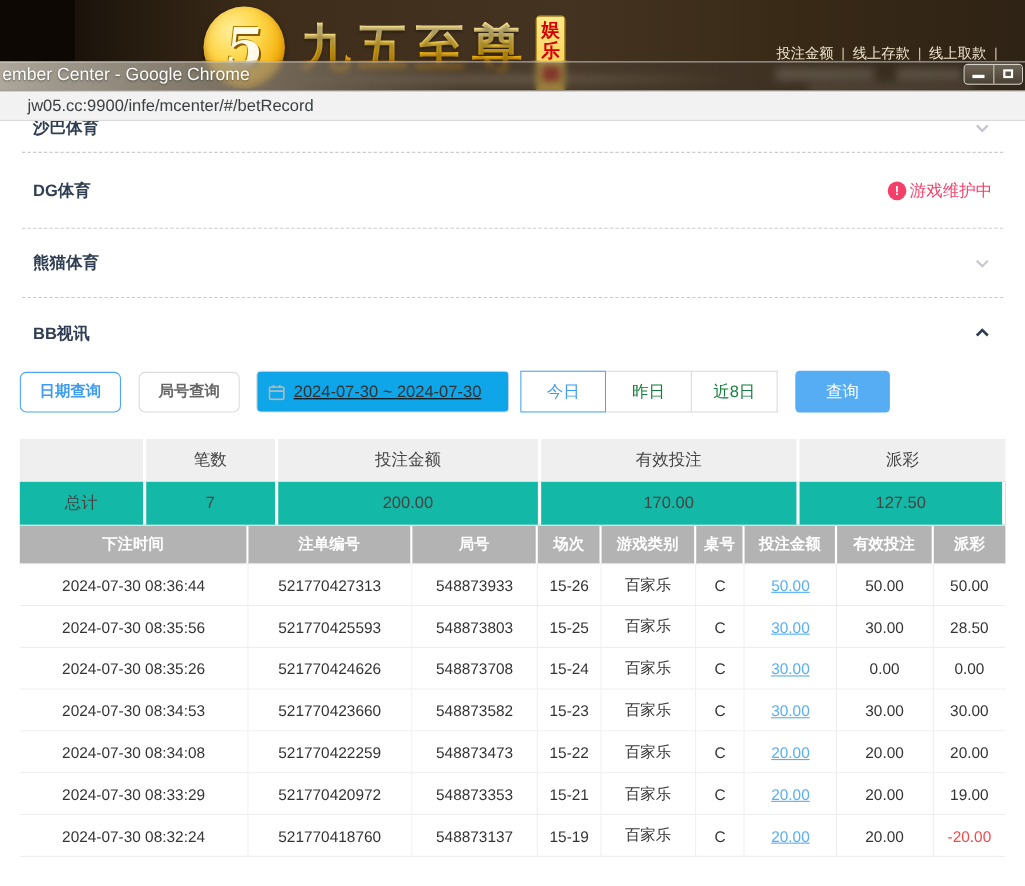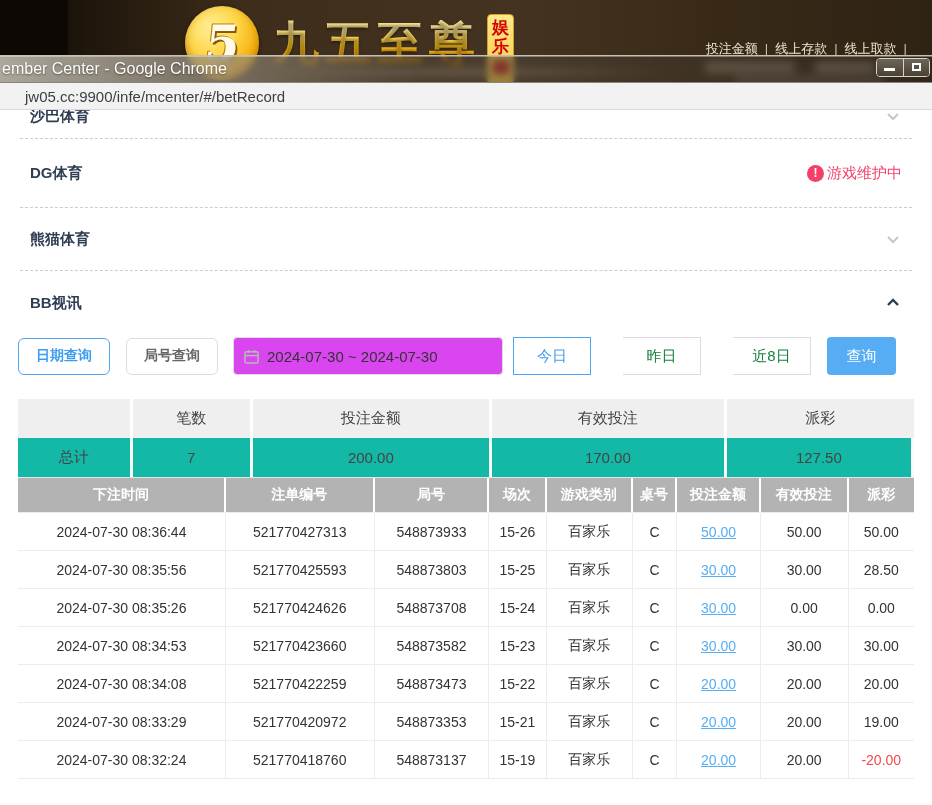--- a/index.html
+++ b/index.html
@@ -69,29 +69,29 @@
   .maint { display:flex; align-items:center; color:#f43f68; font-size:15px; }
   .maint-icon { width:17px; height:17px; border-radius:50%; background:#f43f68; color:#fff;
     font-size:12px; font-weight:bold; display:flex; align-items:center; justify-content:center; margin-right:3px; }
 
   
   .filter-row { display:flex; align-items:center; height:38px; margin-top:2px; }
   .pill { height:37px; border-radius:6px; border:1px solid #dcdcdc; background:#fff; color:#666;
     font-size:14px; font-weight:bold; padding:0 17px; display:flex; align-items:center; cursor:pointer; }
   .pill.active { border-color:#4ea6f3; color:#3d9cf0; }
   .pill + .pill { margin-left:16px; }
-  .date-input { height:38px; width:270px; margin-left:15px; border:1px solid #dcdcdc; border-radius:4px;
-    background:#d946ef; display:flex; align-items:center; padding:0 10px; cursor:pointer; }
+  .date-input { height:38px; width:230px; margin-left:15px; border:1px solid #dcdcdc; border-radius:4px;
+    background:#0ea5e9; display:flex; align-items:center; padding:0 10px; cursor:pointer;text-decoration:underline; }
   .date-text { font-size:15px; color:#333; margin-left:8px; white-space:nowrap; }
-  .seg-group { display:flex; margin-left:10px; height:38px;gap:32px; }
+  .seg-group { display:flex; margin-left:10px; height:38px; }
   .seg { width:78px; height:38px; border:1px solid #dcdcdc; border-left-width:0; background:#fff;
     color:#15803d; font-size:15px; display:flex; align-items:center; justify-content:center; cursor:pointer; }
   .seg:first-child { border-left-width:1px; }
   .seg.active { border:1px solid #4ea6f3; color:#3d9cf0; }
-  .search-btn { margin-left:16px; width:69px; height:38px; border-radius:4px; background:#57adf4;
+  .search-btn { margin-left:16px; width:86px; height:38px; border-radius:4px; background:#57adf4;
     color:#fff; font-size:15px; display:flex; align-items:center; justify-content:center; cursor:pointer; }
 
   
   .summary-table { margin-top:24px; width:896px; border-bottom:1px solid #e6e6e6; }
   .summary-row { display:grid; grid-template-columns:12.8% 13.4% 26.7% 26.2% 20.9%; }
   .summary-cell { height:39px; display:flex; align-items:center; justify-content:center;
     font-size:15px; color:#444; border-right:3px solid #fff; }
   .summary-cell:last-child { border-right:none; }
   .summary-row.head .summary-cell { background:#efefef; }
   .summary-row.body .summary-cell { background:#14b8a6; border-right:3px solid #fafafa; }

